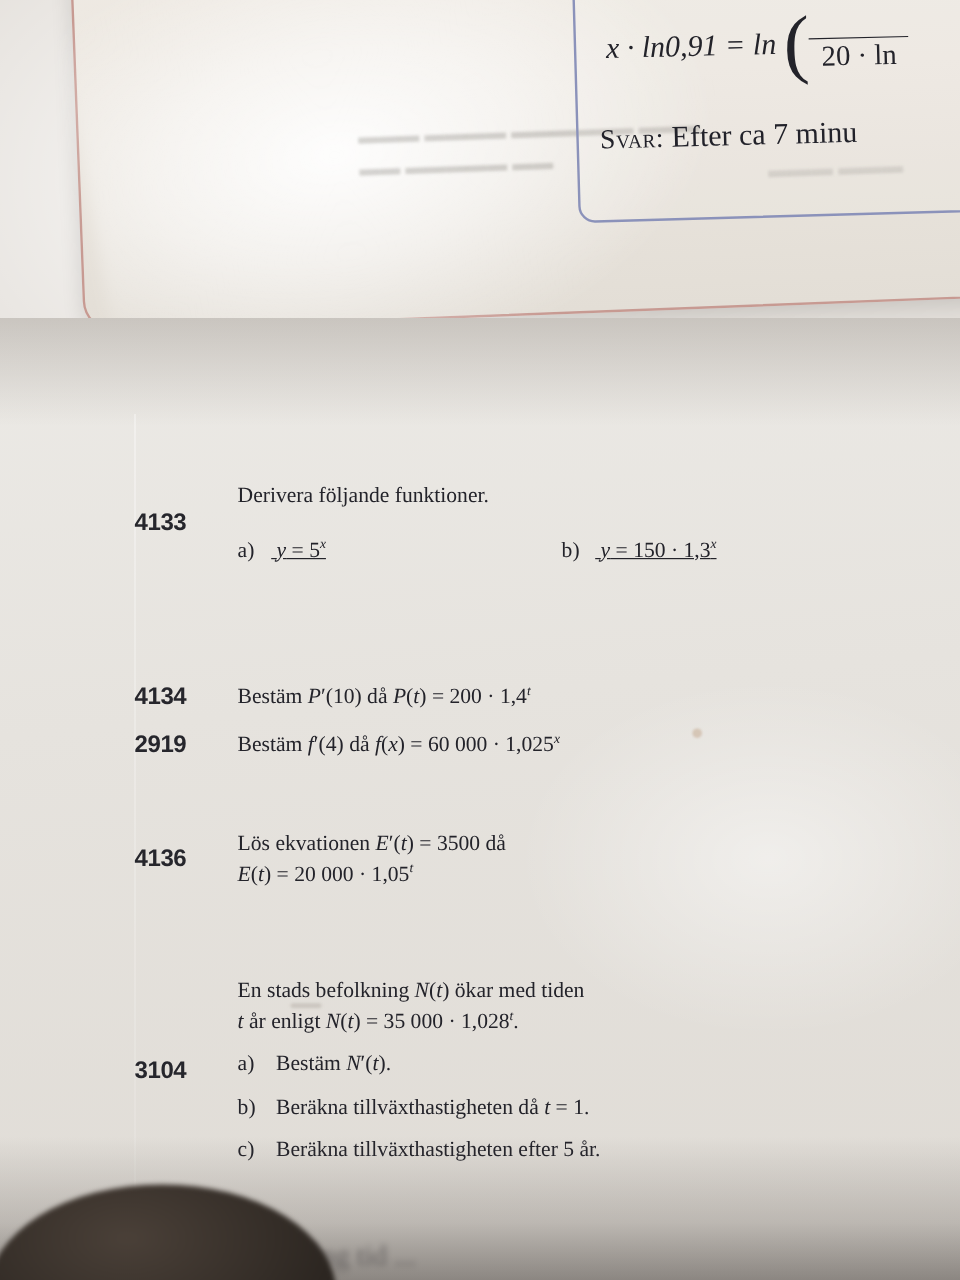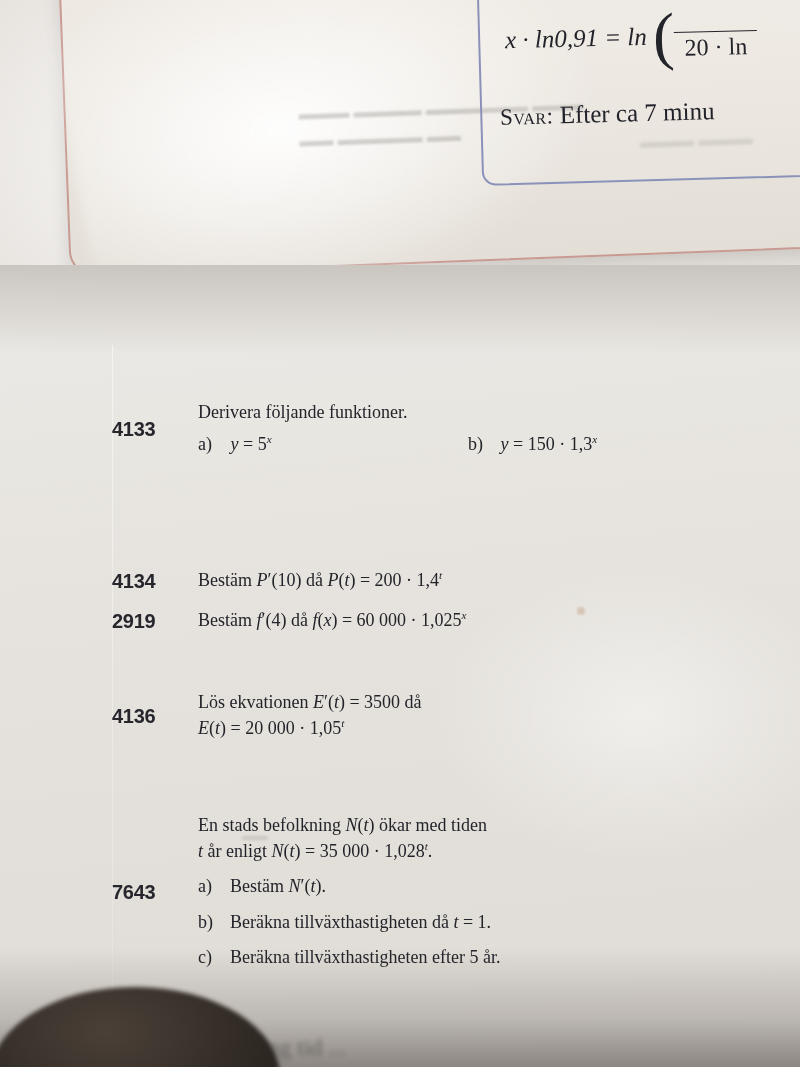--- a/index.html
+++ b/index.html
@@ -190,21 +190,22 @@
   .ex-body {
     font-size: 18px;
     color: #23232a;
     line-height: 1.42;
   }
   .it { font-style: italic; }
   .sup { font-size: 0.62em; vertical-align: super; font-style: italic; }
 
   .subrow {
     display: flex;
-    margin-top: 6px;
+    margin-top: 20px;
+    text-decoration: underline;
   }
   .sub-a { width: 270px; }
   .sub-label { display: inline-block; min-width: 28px; }
 
   .listrow {
     display: flex;
     margin-top: 10px;
   }
   .listrow .sub-label { min-width: 32px; }
 
@@ -327,21 +328,21 @@
 
       <div class="ex" style="left:112px; top:425px; width:660px;">
         <div class="ex-num">4136</div>
         <div class="ex-body">
           <div>Lös ekvationen <span class="it">E</span>′(<span class="it">t</span>) = 3500 då</div>
           <div><span class="it">E</span>(<span class="it">t</span>) = 20 000 · 1,05<span class="sup">t</span></div>
         </div>
       </div>
 
       <div class="ex" style="left:112px; top:548px; width:690px;">
-        <div class="ex-num">7643</div>
+        <div class="ex-num">3104</div>
         <div class="ex-body">
           <div>En stads befolkning <span class="it">N</span>(<span class="it">t</span>) ökar med tiden</div>
           <div><span class="it">t</span> år enligt <span class="it">N</span>(<span class="it">t</span>) = 35 000 · 1,028<span class="sup">t</span>.</div>
 
           <div class="listrow">
             <span class="sub-label">a)</span>
             <span>Bestäm <span class="it">N</span>′(<span class="it">t</span>).</span>
           </div>
           <div class="listrow">
             <span class="sub-label">b)</span>

